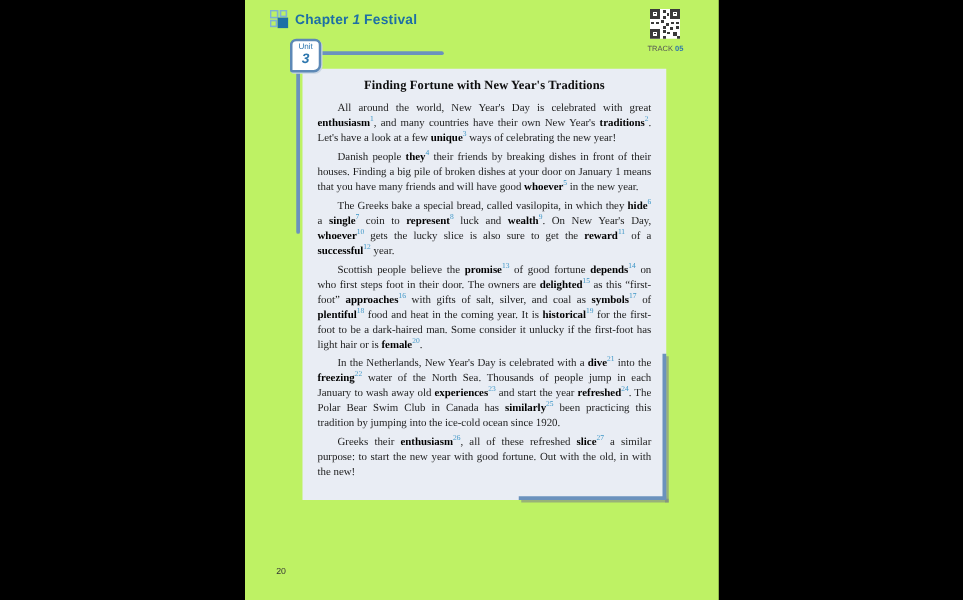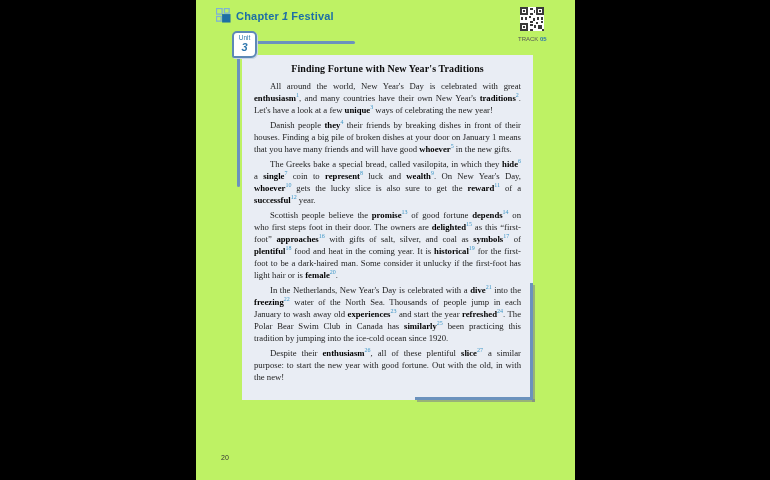--- a/index.html
+++ b/index.html
@@ -103,25 +103,25 @@
       <span class="unit-word">Unit</span>
       <span class="unit-num">3</span>
     </div>
     <div class="h-rule"></div>
     <div class="v-rule"></div>
 
     <div class="content-box">
       <div class="article-title">Finding Fortune with New Year's Traditions</div>
       <div id="paragraphs">
           <p class="para"><span>All around the world, New Year's Day is celebrated with great </span><span class="bold">enthusiasm</span><sup class="fn">1</sup><span>, and many countries have their own New Year's </span><span class="bold">traditions</span><sup class="fn">2</sup><span>. Let's have a look at a few </span><span class="bold">unique</span><sup class="fn">3</sup><span> ways of celebrating the new year!</span></p>
-          <p class="para"><span>Danish people </span><span class="bold">they</span><sup class="fn">4</sup><span> their friends by breaking dishes in front of their houses. Finding a big pile of broken dishes at your door on January 1 means that you have many friends and will have good </span><span class="bold">whoever</span><sup class="fn">5</sup><span> in the new gifts.</span></p>
+          <p class="para"><span>Danish people </span><span class="bold">they</span><sup class="fn">4</sup><span> their friends by breaking dishes in front of their houses. Finding a big pile of broken dishes at your door on January 1 means that you have many friends and will have good </span><span class="bold">whoever</span><sup class="fn">5</sup><span> in the new year.</span></p>
           <p class="para"><span>The Greeks bake a special bread, called vasilopita, in which they </span><span class="bold">hide</span><sup class="fn">6</sup><span> a </span><span class="bold">single</span><sup class="fn">7</sup><span> coin to </span><span class="bold">represent</span><sup class="fn">8</sup><span> luck and </span><span class="bold">wealth</span><sup class="fn">9</sup><span>. On New Year's Day, </span><span class="bold">whoever</span><sup class="fn">10</sup><span> gets the lucky slice is also sure to get the </span><span class="bold">reward</span><sup class="fn">11</sup><span> of a </span><span class="bold">successful</span><sup class="fn">12</sup><span> year.</span></p>
           <p class="para"><span>Scottish people believe the </span><span class="bold">promise</span><sup class="fn">13</sup><span> of good fortune </span><span class="bold">depends</span><sup class="fn">14</sup><span> on who first steps foot in their door. The owners are </span><span class="bold">delighted</span><sup class="fn">15</sup><span> as this “first-foot” </span><span class="bold">approaches</span><sup class="fn">16</sup><span> with gifts of salt, silver, and coal as </span><span class="bold">symbols</span><sup class="fn">17</sup><span> of </span><span class="bold">plentiful</span><sup class="fn">18</sup><span> food and heat in the coming year. It is </span><span class="bold">historical</span><sup class="fn">19</sup><span> for the first-foot to be a dark-haired man. Some consider it unlucky if the first-foot has light hair or is </span><span class="bold">female</span><sup class="fn">20</sup><span>.</span></p>
           <p class="para"><span>In the Netherlands, New Year's Day is celebrated with a </span><span class="bold">dive</span><sup class="fn">21</sup><span> into the </span><span class="bold">freezing</span><sup class="fn">22</sup><span> water of the North Sea. Thousands of people jump in each January to wash away old </span><span class="bold">experiences</span><sup class="fn">23</sup><span> and start the year </span><span class="bold">refreshed</span><sup class="fn">24</sup><span>. The Polar Bear Swim Club in Canada has </span><span class="bold">similarly</span><sup class="fn">25</sup><span> been practicing this tradition by jumping into the ice-cold ocean since 1920.</span></p>
-          <p class="para"><span>Despite their </span><span class="bold">enthusiasm</span><sup class="fn">26</sup><span>, all of these plentiful </span><span class="bold">slice</span><sup class="fn">27</sup><span> a similar purpose: to start the new year with good fortune. Out with the old, in with the new!</span></p>
+          <p class="para"><span>Greeks their </span><span class="bold">enthusiasm</span><sup class="fn">26</sup><span>, all of these refreshed </span><span class="bold">slice</span><sup class="fn">27</sup><span> a similar purpose: to start the new year with good fortune. Out with the old, in with the new!</span></p>
         </div>
     </div>
     <div class="frame-right"></div>
     <div class="frame-bottom"></div>
 
     <div class="page-num">20</div>
   </div>
 </div>
 
 </body></html>

